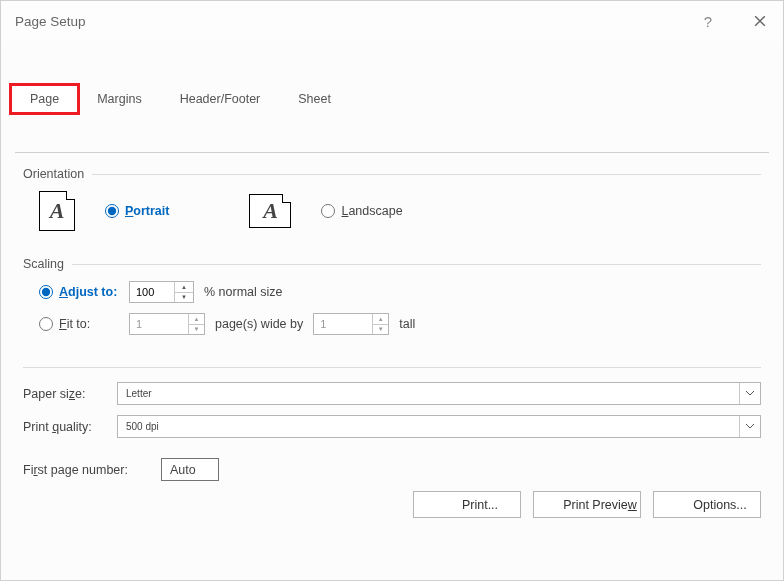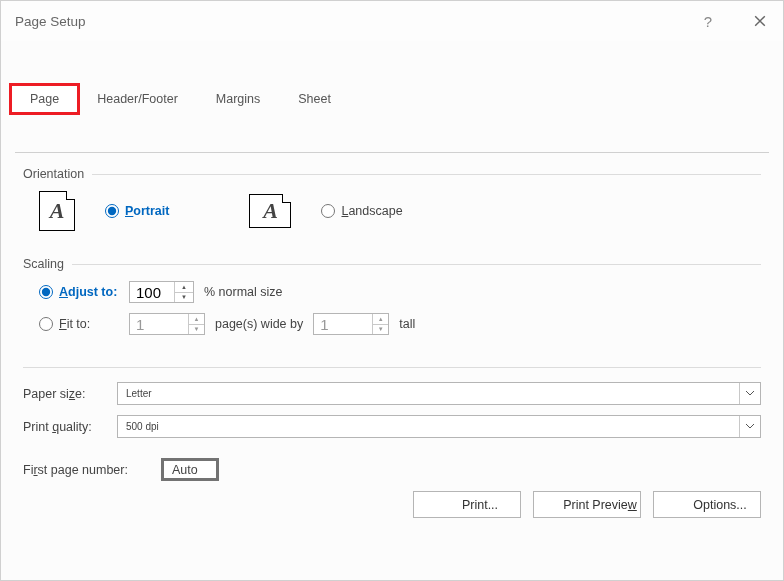--- a/index.html
+++ b/index.html
@@ -124,21 +124,21 @@
     align-items: stretch;
     height: 22px;
     border: 1px solid #b5b5b5;
     background: #fff;
     box-sizing: border-box;
   }
   .spinner input {
     border: none;
     width: 38px;
     padding: 0 0 0 6px;
-    font-size: 15px;
+    font-size: 11px;
     outline: none;
     font-family: inherit;
   }
   .spinner.disabled input,
   .spinner.disabled .buttons div {
     color: #999;
   }
   .spinner .buttons {
     width: 18px;
     border-left: 1px solid #c9c9c9;
@@ -208,21 +208,21 @@
   .combo .arrow {
     width: 20px;
     height: 100%;
     border-left: 1px solid #c8c8c8;
     display: flex;
     align-items: center;
     justify-content: center;
   }
   .txtbox {
     height: 23px;
-    border: 3px solid #737373;
+    border: 1px solid #737373;
     background: #fff;
     padding: 0 8px;
     font-size: 12.5px;
     box-sizing: border-box;
     display: flex;
     align-items: center;
     width: 58px;
   }
   
   .btn-row { display: flex; justify-content: flex-end; gap: 12px; margin-top: auto; }
@@ -264,22 +264,22 @@
     <div class="ctrl help">?</div>
     <div class="ctrl close">
       <svg viewBox="0 0 10 10">
           <path d="M1 1 L9 9 M9 1 L1 9" stroke="#666" stroke-width="1.2"></path>
         </svg>
     </div>
   </div>
 
   <div class="tabs">
     <div class="tab active highlight"><span>Page</span></div>
+    <div class="tab"><span>Margins</span></div>
     <div class="tab"><span>Header/Footer</span></div>
-    <div class="tab"><span>Margins</span></div>
     <div class="tab"><span>Sheet</span></div>
   </div>
 
   <div class="content">
 
     <div class="group">
       <div class="group-header">
         <span>Orientation</span>
         <div class="line"></div>
       </div>

